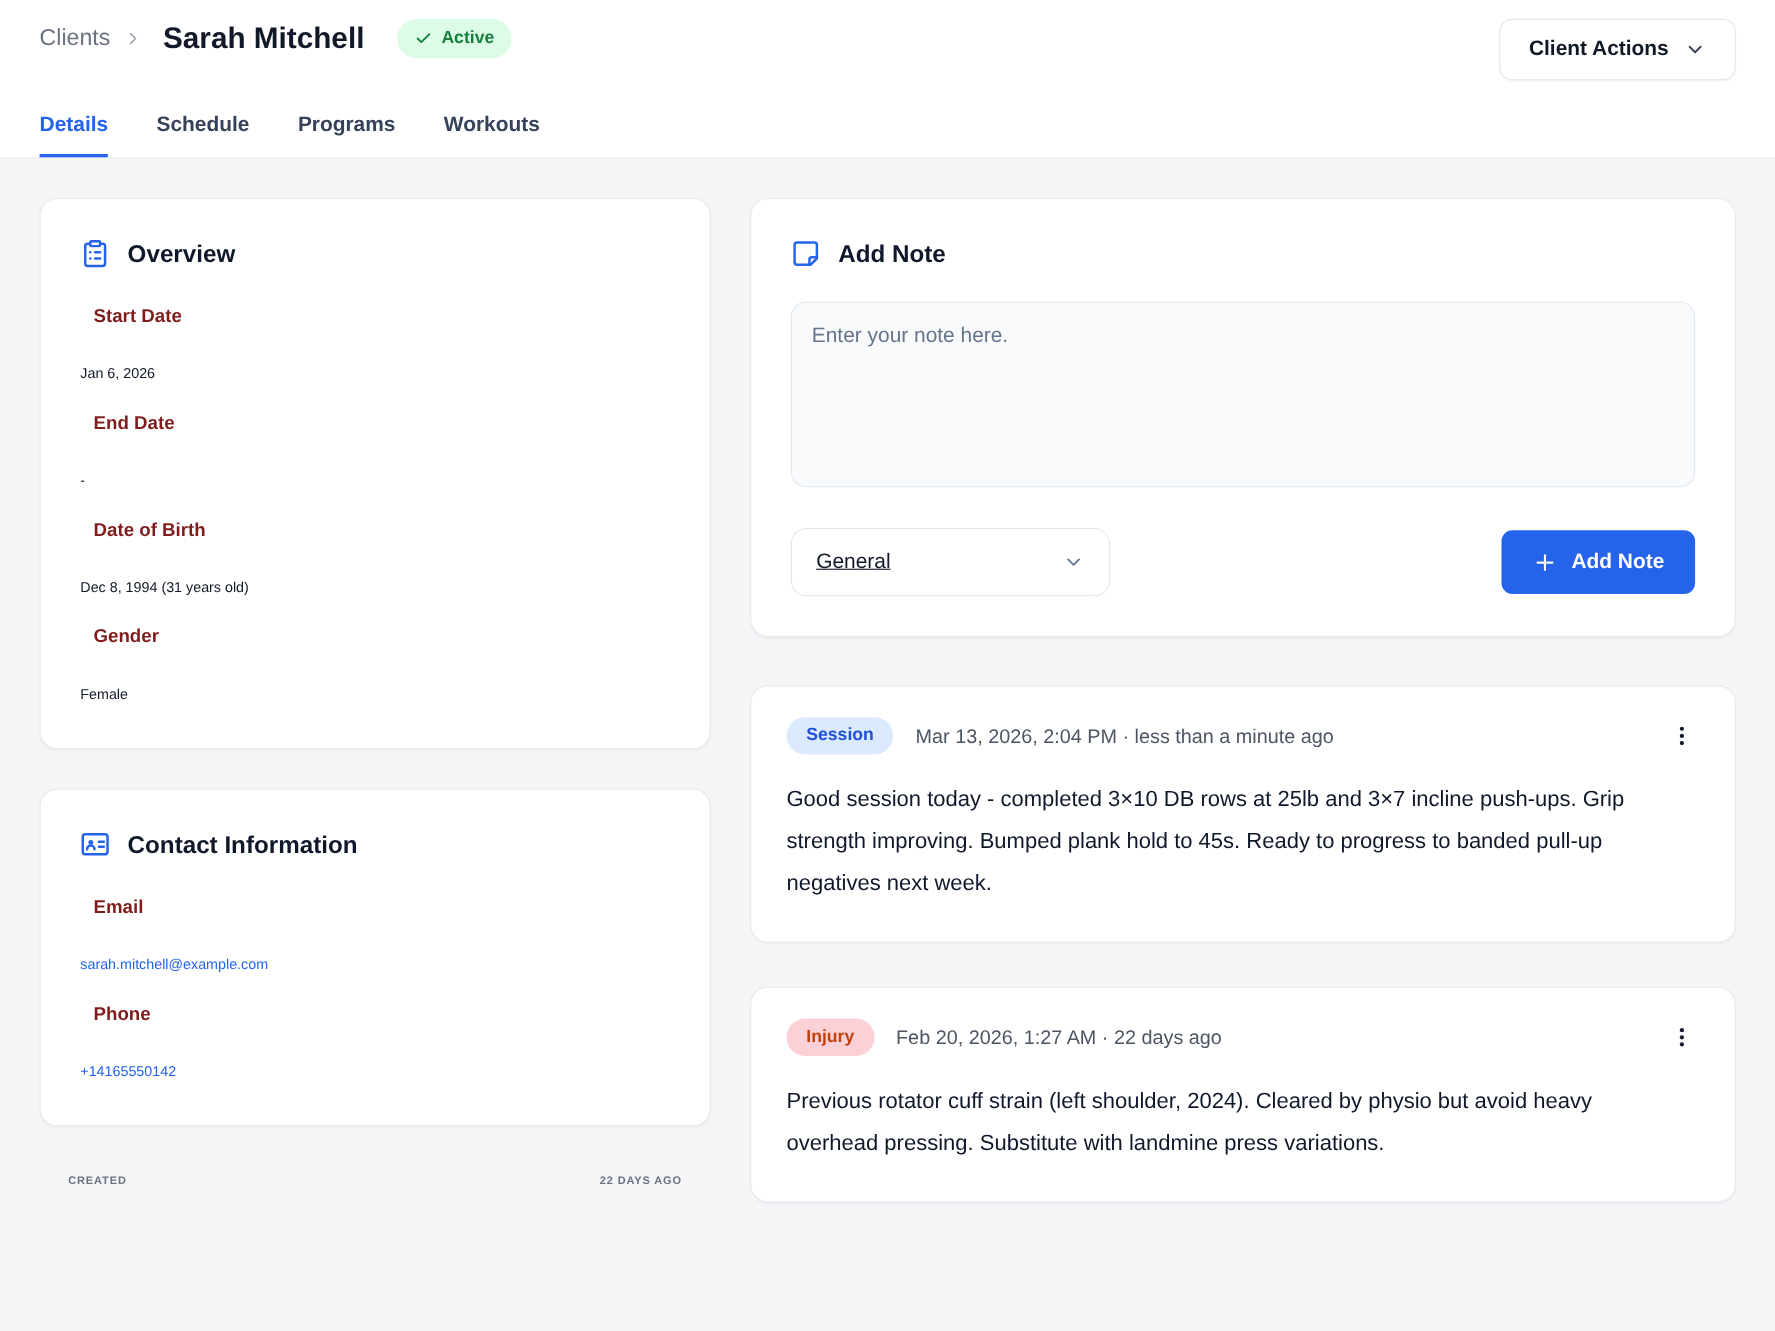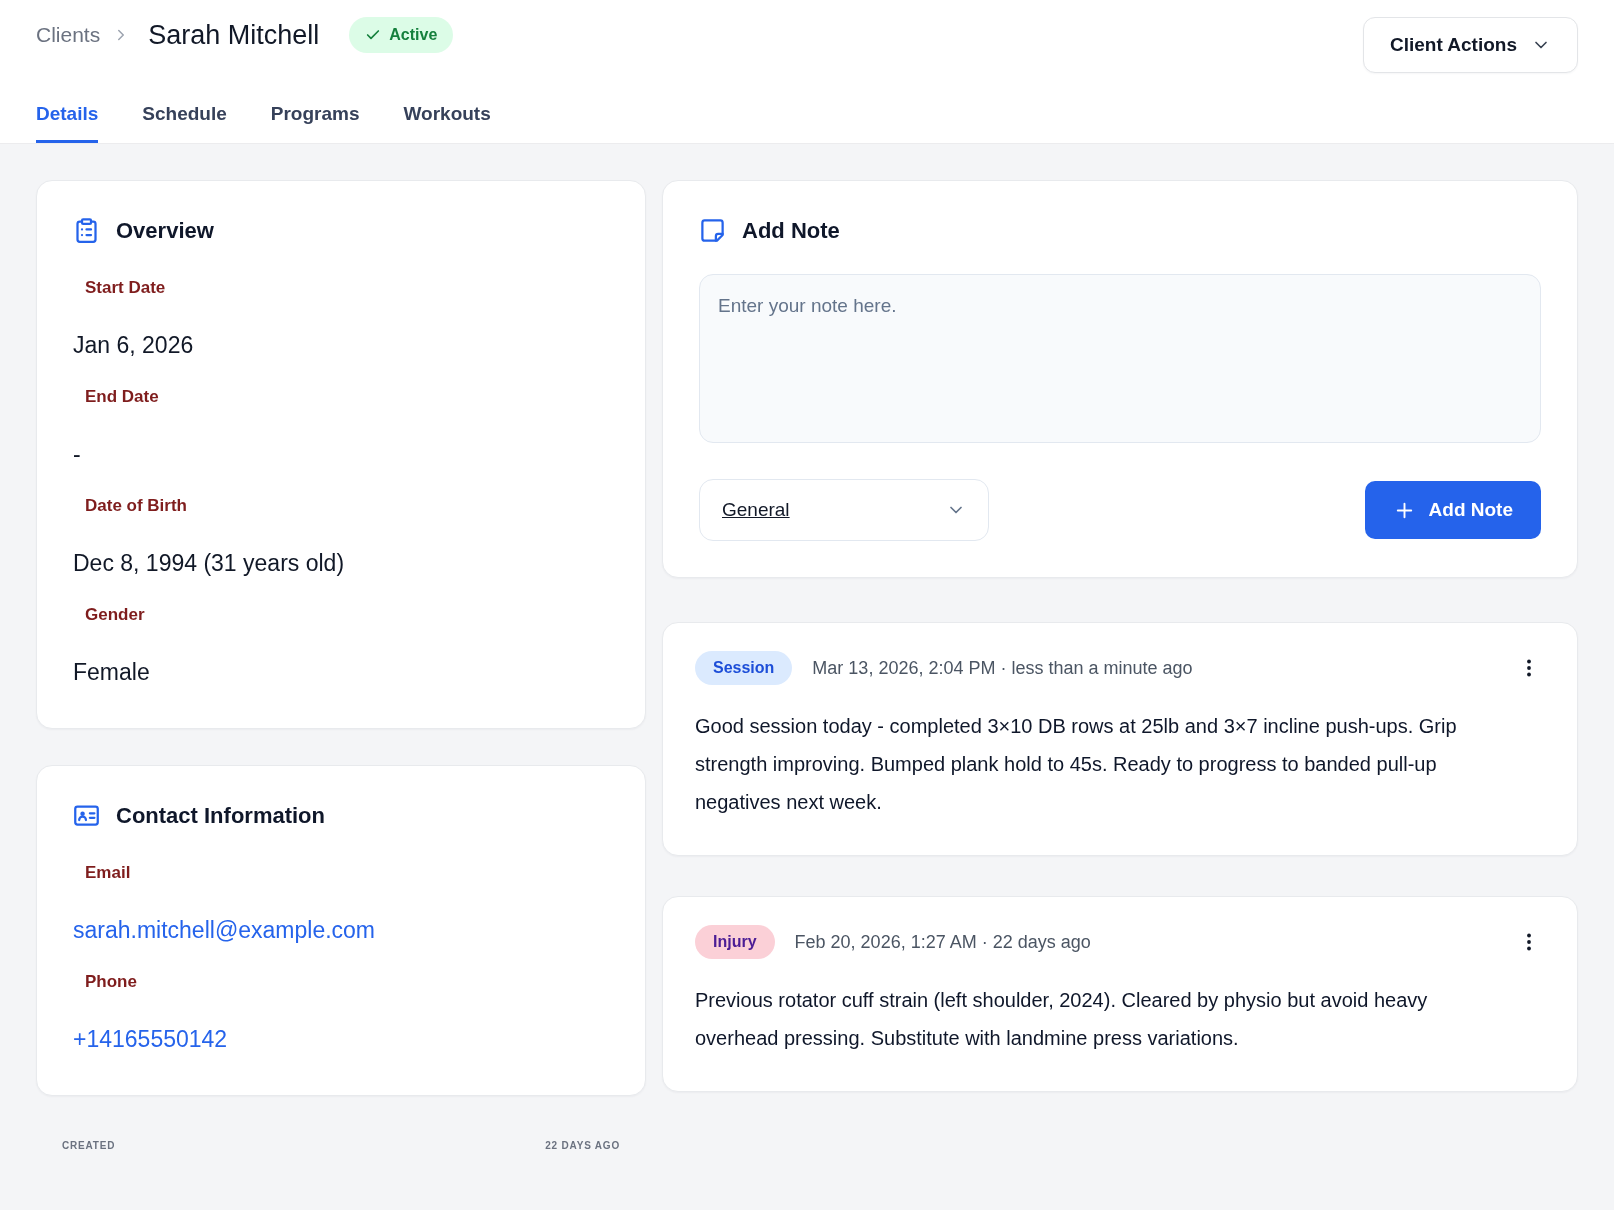--- a/index.html
+++ b/index.html
@@ -13,21 +13,21 @@
   
   .header {
     background:#ffffff;
     padding:17px 36px 0 36px;
     border-bottom:1px solid #ececee;
   }
   .header-top { display:flex; align-items:flex-start; }
   .breadcrumb { display:flex; align-items:center; gap:12px; }
   .crumb-root { font-size:21px; color:#6b7280; }
   .crumb-sep { color:#9ca3af; display:flex; align-items:center; }
-  .page-title { font-size:27px; font-weight:400; color:#111827; margin-left:6px; }
+  .page-title { font-size:27px; font-weight:700; color:#111827; margin-left:6px; }
   .status-pill {
     margin-left:18px; display:inline-flex; align-items:center; gap:8px;
     background:#dcfce7; color:#15803d; font-size:16px; font-weight:600;
     padding:9px 16px; border-radius:999px;
   }
   .spacer { flex:1; }
   .client-actions-btn {
     display:flex; align-items:center; gap:14px;
     background:#ffffff; border:1px solid #e3e5e8; border-radius:12px;
     height:56px; padding:0 26px; font-size:19px; font-weight:600; color:#111827;
@@ -35,34 +35,34 @@
   }
   .tabs { display:flex; gap:44px; margin-top:30px; padding-left:0; }
   .tab {
     font-size:19px; font-weight:600; color:#36415a;
     padding-bottom:15px; border-bottom:3px solid transparent; cursor:pointer;
   }
   .tab.active { color:#2563eb; border-bottom-color:#2563eb; }
   
   .content {
     padding:36px 36px 0 36px;
-    display:grid; grid-template-columns:610px 1fr; gap:16px; align-items:start;
+    display:grid; grid-template-columns:610px 1fr; gap:36px; align-items:start;
   }
   .card {
     background:#ffffff; border:1px solid #e8eaed; border-radius:16px;
     box-shadow:0 1px 2px rgba(16,24,40,.04);
   }
   .card.pad { padding:36px; }
   .card-title-row { display:flex; align-items:center; gap:16px; margin-bottom:34px; }
   .card-title { font-size:22px; font-weight:700; color:#0f172a; }
   .icon-blue { color:#2563eb; display:flex; }
   .field { margin-bottom:28px; }
   .field:last-child { margin-bottom:6px; }
   .field-label { font-size:17px; font-weight:700; color:#7f1d1d; margin-bottom:15px;margin-left:12px; }
-  .field-value { font-size:23px; color:#111827;margin-top:34px; }
+  .field-value { font-size:13px; color:#111827;margin-top:34px; }
   .field-value.link { color:#2563eb; cursor:pointer; }
   .left-col .card + .card { margin-top:36px; }
   .meta-footer {
     margin-top:44px; display:flex; justify-content:space-between;
     padding:0 26px; font-size:10px; font-weight:600; color:#6b7280;
     letter-spacing:.8px; text-transform:uppercase;
   }
   
   .note-textarea {
     width:100%; height:169px; resize:none;
@@ -86,21 +86,21 @@
     font-family:"Liberation Sans", sans-serif;
   }
   
   .note-card { margin-top:44px; padding:28px 32px 34px 32px; }
   .note-card.second { margin-top:40px; }
   .note-head { display:flex; align-items:center; gap:20px; }
   .note-badge {
     font-size:16px; font-weight:700; padding:8px 18px; border-radius:999px;
   }
   .badge-session { background:#dbeafe; color:#1d4ed8; }
-  .badge-injury { background:#fbd0d7; color:#4c1d95; }
+  .badge-injury { background:#fbd0d7; color:#c2410c; }
   .note-time { font-size:18px; color:#4b5563; flex:1; }
   .kebab-btn {
     background:none; border:none; color:#111827; cursor:pointer;
     display:flex; align-items:center; padding:4px;
   }
   .note-body { margin-top:22px; font-size:20px; line-height:38px; color:#0f172a; max-width:810px; }
 </style>
 </head>
 <body>
 

